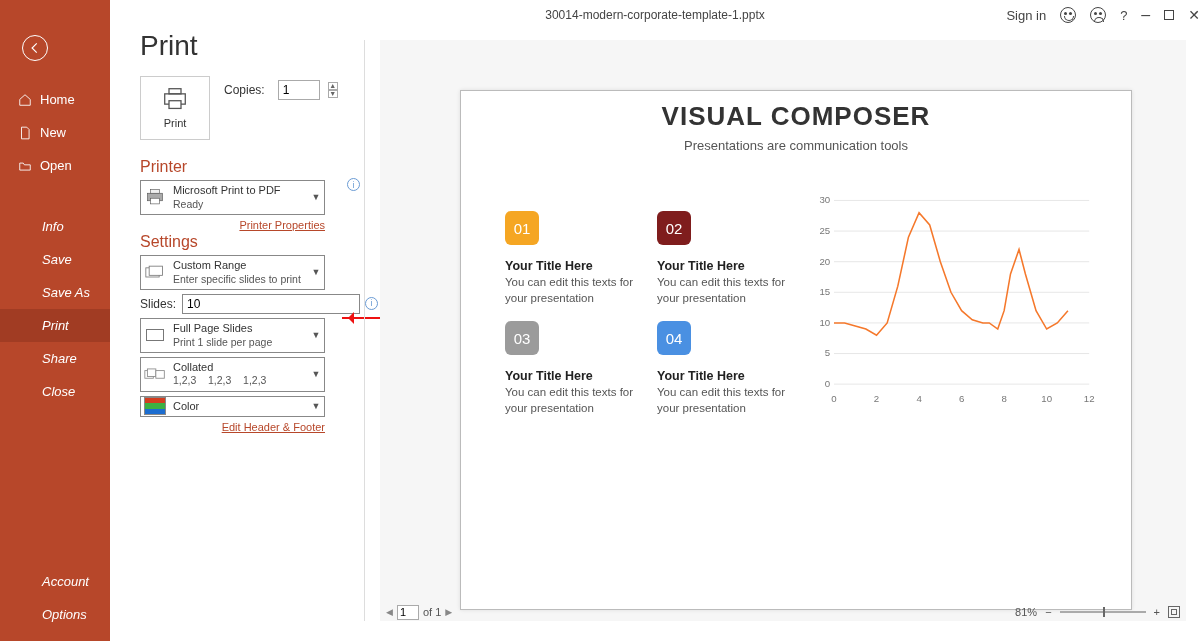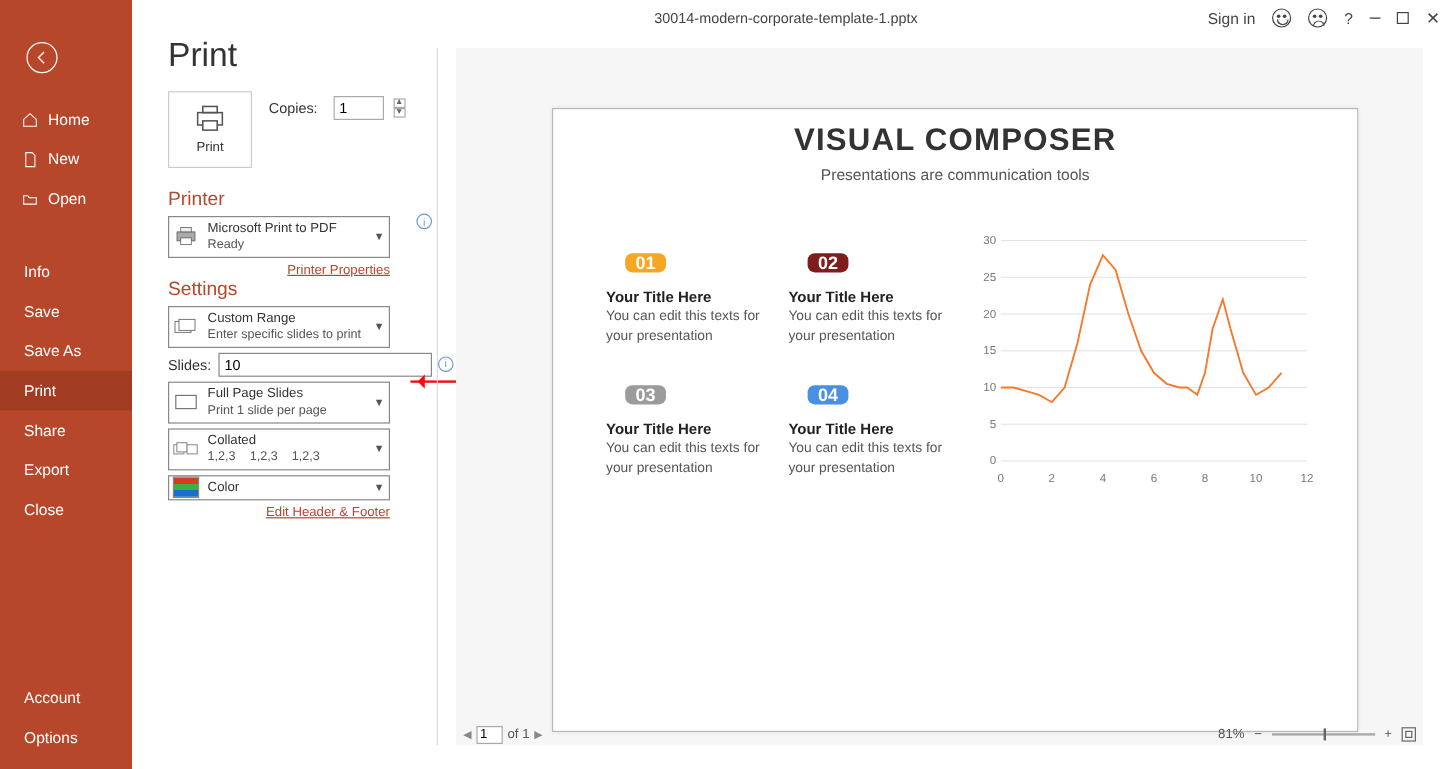--- a/index.html
+++ b/index.html
@@ -12,21 +12,21 @@
   .titlebar .title-controls .face { width:16px; height:16px; border:1.2px solid #444; border-radius:50%; position:relative;}
   .titlebar .title-controls .face::before { content:""; position:absolute; width:3px; height:3px; background:#444; border-radius:50%; top:4px; left:3px; box-shadow:5px 0 0 #444;}
   .titlebar .title-controls .face.smile::after { content:""; position:absolute; width:8px; height:4px; border:1.2px solid #444; border-top:none; border-radius:0 0 6px 6px; left:3px; top:8px;}
   .titlebar .title-controls .face.sad::after   { content:""; position:absolute; width:8px; height:4px; border:1.2px solid #444; border-bottom:none; border-radius:6px 6px 0 0; left:3px; top:9px;}
 
   
   .redbar { position:absolute; top:0; left:0; width:110px; height:641px; background:#B7472A; color:#fff; font-size:13px; }
   .redbar .back { width:26px; height:26px; border:1.5px solid #fff; border-radius:50%; display:flex; align-items:center; justify-content:center; margin:35px 0 0 22px; cursor:pointer;}
   .redbar .back svg {stroke:#fff;}
   .redbar .navitem { display:flex; align-items:center; gap:8px; padding:9px 0 9px 18px; cursor:pointer;}
-  .redbar .navitem.sub { padding-left:20px; }
+  .redbar .navitem.sub { padding-left:42px;font-style:italic; }
   .redbar .navitem.active { background:#A13C23; }
   .redbar .bottom { position:absolute; bottom:10px; left:0; width:100%; }
 
   
   .panel { position:absolute; left:140px; top:30px; width:220px; }
   .panel h1 { font-size:28px; font-weight:400; color:#333; margin-bottom:14px;}
   .print-btn-box { border:1px solid #ccc; width:70px; height:64px; display:flex; flex-direction:column; align-items:center; justify-content:center; gap:6px; cursor:pointer; font-size:11px; color:#333;}
   .print-row { display:flex; align-items:flex-start; gap:14px;}
   .print-row .copies { display:flex; align-items:center; gap:13px; font-size:12px; color:#333; margin-top:4px;}
   .print-row input[type=text]{ width:42px; height:20px; border:1px solid #aaa; font-size:12px; padding:0 4px;}
@@ -62,21 +62,21 @@
   
   .preview-wrap { position:absolute; left:380px; top:40px; right:14px; bottom:20px; background:#f6f6f6; }
   .preview-wrap::before { content:""; position:absolute; left:-16px; top:0; bottom:0; width:1px; background:#ddd;}
   .slide { position:absolute; left:80px; top:50px; width:672px; height:520px; background:#fff; border:1px solid #bbb; box-shadow:0 0 4px rgba(0,0,0,.1);}
   .slide .sC { padding:10px 44px 0 44px;}
   .slide h2 { text-align:center; font-size:26px; letter-spacing:1px; font-weight:700; color:#333;}
   .slide .sub { text-align:center; font-size:13px; color:#555; margin-top:6px;}
 
   .grid { position:absolute; left:44px; top:120px; width:290px;}
   .cell { width:144px; position:absolute;}
-  .cell .badge { width:34px; height:16px; border-radius:6px; color:#fff; font-weight:700; font-size:15px; display:flex; align-items:center; justify-content:center;margin-left:16px;}
+  .cell .badge { width:34px; height:34px; border-radius:6px; color:#fff; font-weight:400; font-size:15px; display:flex; align-items:center; justify-content:center;}
   .cell .t { font-weight:700; font-size:12.5px; margin-top:14px; color:#222;}
   .cell .d { font-size:11.5px; color:#555; line-height:1.35; margin-top:2px;}
   .c1{left:0;  top:0;}    .c1 .badge{background:#F5A623;}
   .c2{left:152px;top:0;}  .c2 .badge{background:#7f1d1d;}
   .c3{left:0;  top:110px;} .c3 .badge{background:#9B9B9B;}
   .c4{left:152px;top:110px;} .c4 .badge{background:#4A90E2;}
 
   
   .chart { position:absolute; right:36px; top:100px; width:290px; height:220px;}
   .chart svg { width:100%; height:100%; overflow:visible;}
@@ -152,23 +152,20 @@
       <span>Save</span>
     </div>
   <div class="navitem sub">
       <span>Save As</span>
     </div>
   <div class="navitem sub active">
       <span>Print</span>
     </div>
   <div class="navitem sub">
       <span>Share</span>
-    </div>
-  <div class="navitem sub">
-      <span>Export</span>
     </div>
   <div class="navitem sub">
       <span>Close</span>
     </div>
 
   <div class="bottom">
     <div class="navitem sub">
         <span>Account</span>
       </div>
     <div class="navitem sub">

